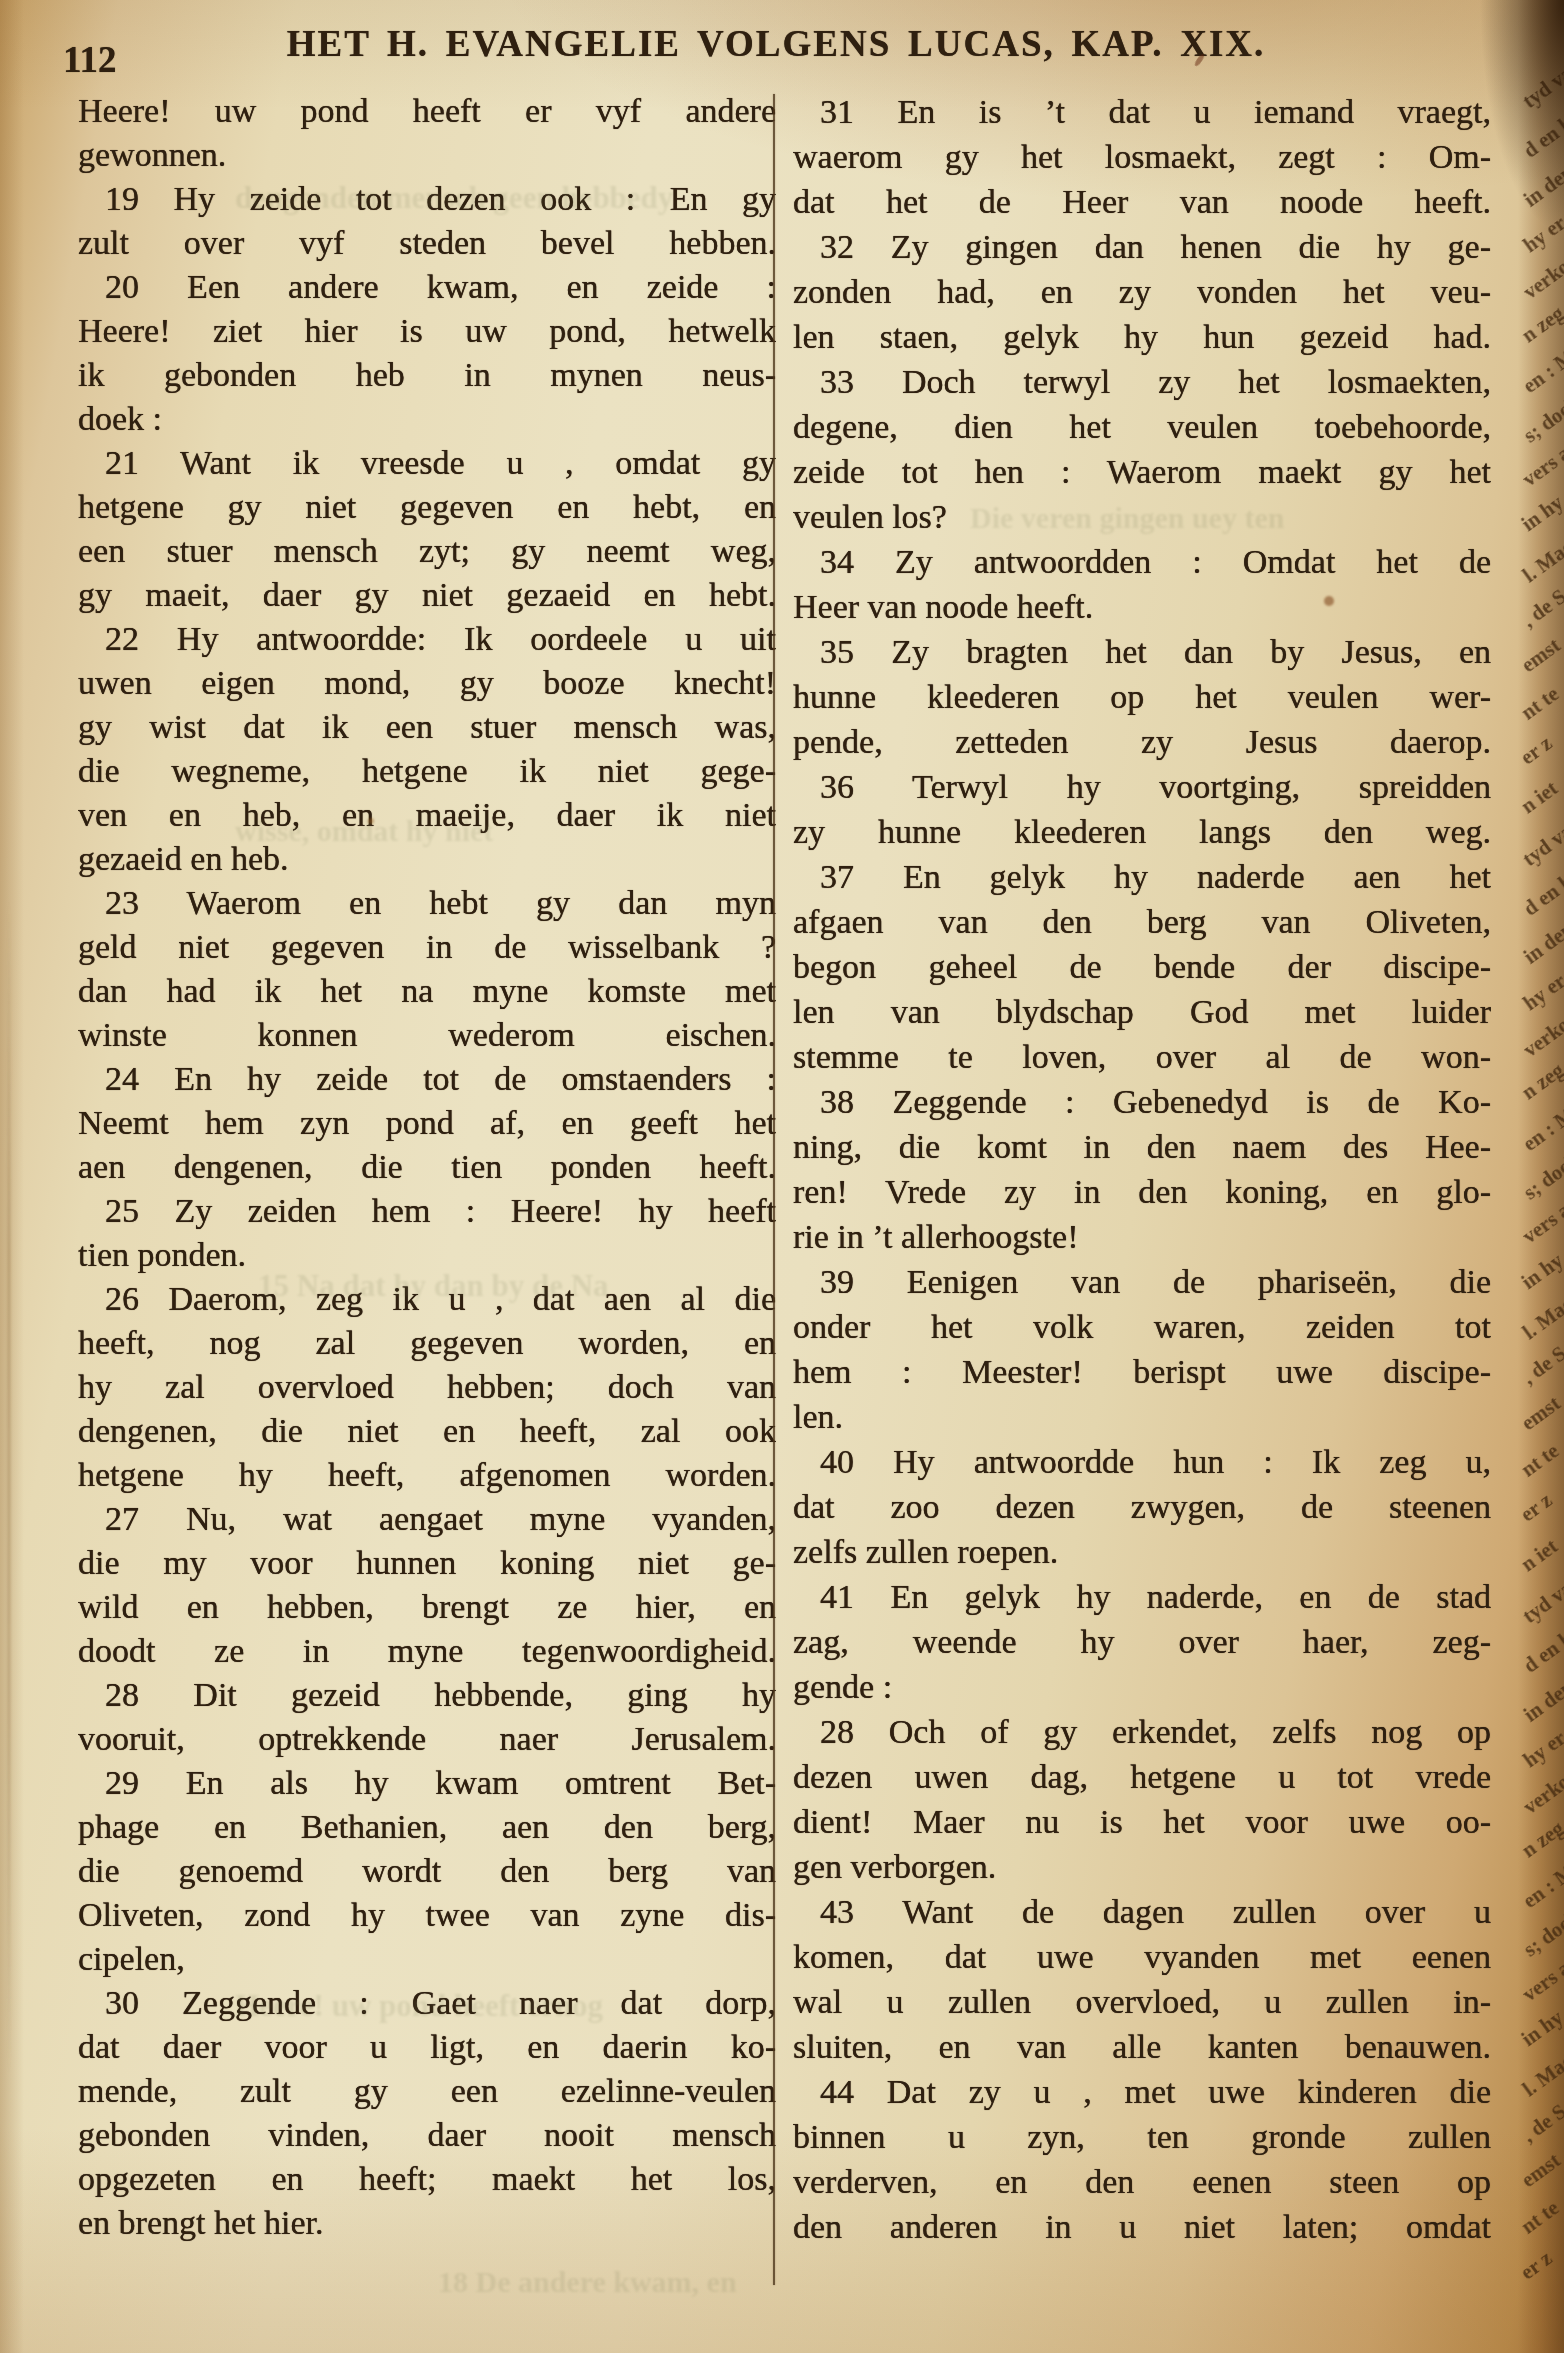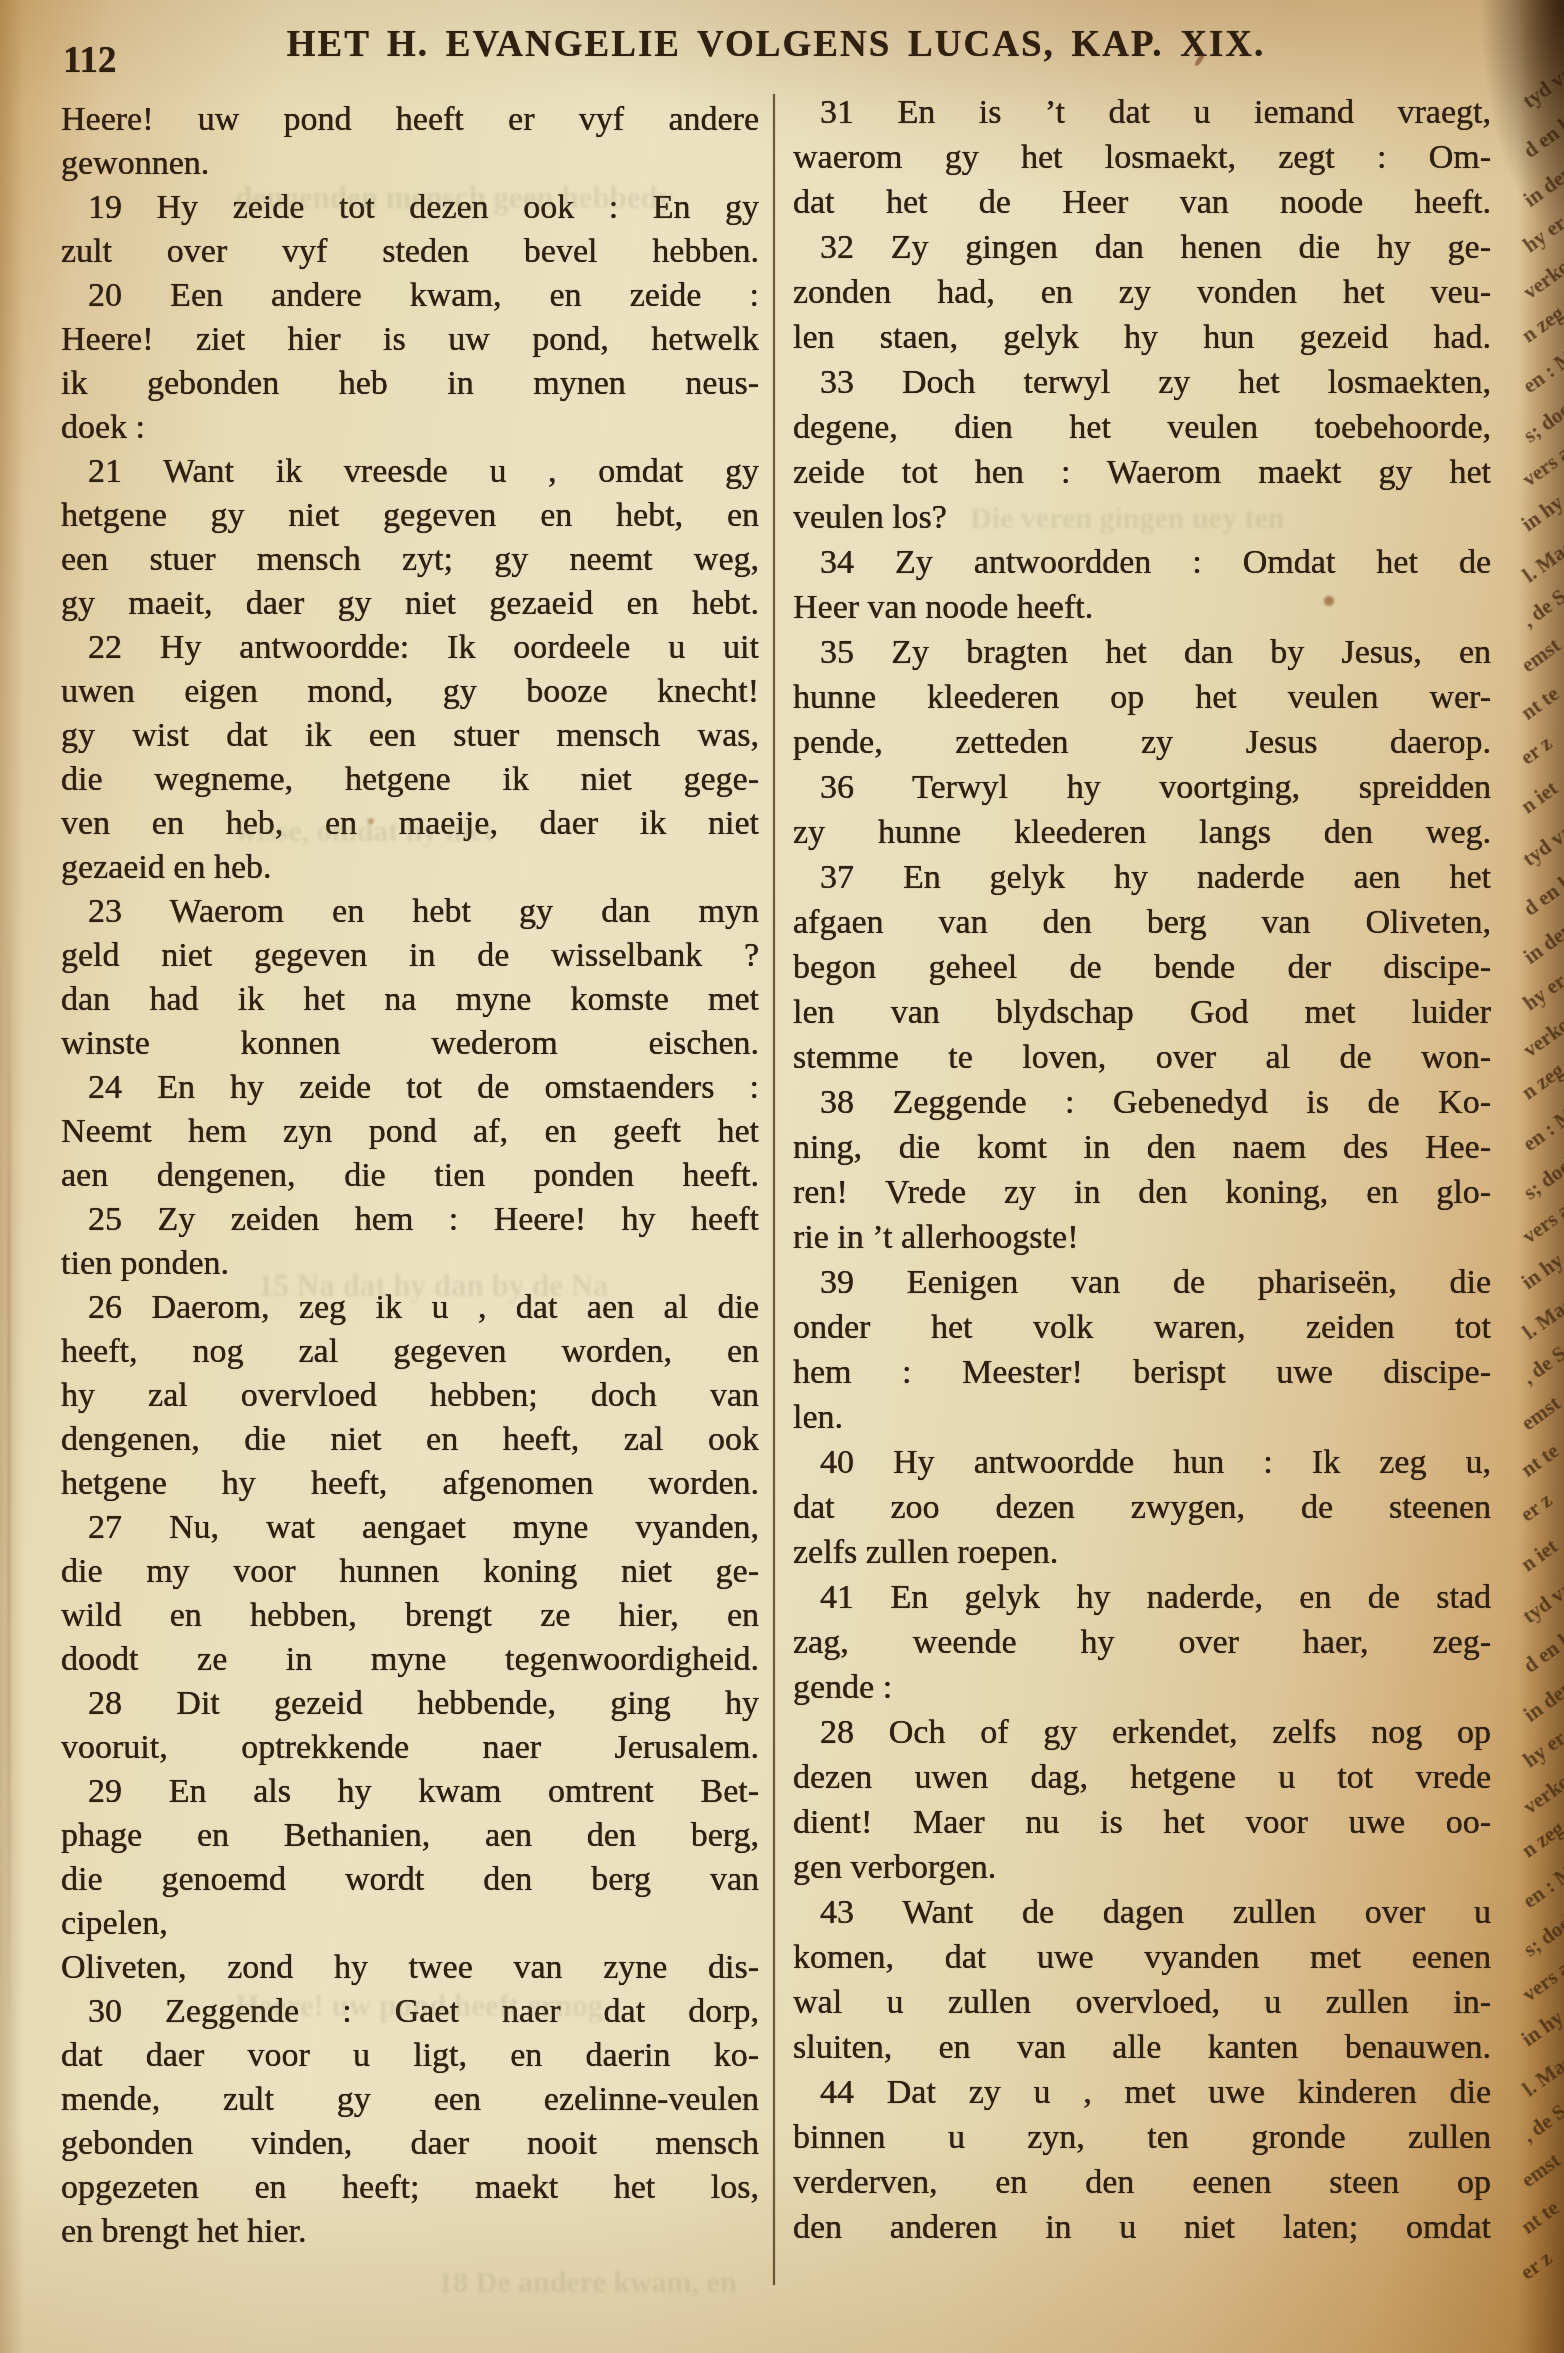--- a/index.html
+++ b/index.html
@@ -11,21 +11,21 @@
       radial-gradient(ellipse 1174px 407px at 78% -47px, rgba(165,100,35,.38), rgba(165,100,35,0) 62%),
       linear-gradient(to bottom, rgba(130,80,25,.10), rgba(130,80,25,0) 110px, rgba(130,80,25,0) 2128px, rgba(160,105,40,.20) 100%),
       linear-gradient(100deg,#c9a469 0%,#ddc69b 6%,#e7dab4 15%,#ebe2c2 34%,#eae0bf 52%,#e4d6ae 68%,#dcc496 80%,#cfa973 90%,#b98c4e 97%,#a0713a 100%);
   }
   .running-head{position:absolute; left:61px; top:22px; width:1430px; text-align:center;
     font-weight:bold; font-size:37px; letter-spacing:2px; word-spacing:5.5px;
     text-shadow:0 0 0.8px rgba(47,32,16,.85);}
   .page-number{position:absolute; left:63px; top:22px; font-weight:bold; font-size:37px;
     text-shadow:0 0 0.8px rgba(47,32,16,.85);margin-top:16px;}
   .col{position:absolute; top:89px; width:698px;}
-  .col-left{left:61px;margin-top:8px;}
+  .col-left{left:78px;}
   .col-right{left:793px;}
   .line{
     height:44px; line-height:44px; font-size:34px; overflow:hidden;
     text-align:justify; text-align-last:justify;
     text-shadow:0 0 0.8px rgba(43,28,15,.9), 0.3px 0.3px 0 rgba(43,28,15,.30);
   }
   .col-right .line{height:45px; line-height:45px;}
   .line.indent{text-indent:27px;}
   .line.end{text-align-last:left;}
   .divider{position:absolute; left:773px; top:94px; width:2.3px; height:2191px;
@@ -91,22 +91,22 @@
       <div class="line">hetgene hy heeft, afgenomen worden.</div>
       <div class="line indent">27 Nu, wat aengaet myne vyanden,</div>
       <div class="line">die my voor hunnen koning niet ge-</div>
       <div class="line">wild en hebben, brengt ze hier, en</div>
       <div class="line">doodt ze in myne tegenwoordigheid.</div>
       <div class="line indent">28 Dit gezeid hebbende, ging hy</div>
       <div class="line">vooruit, optrekkende naer Jerusalem.</div>
       <div class="line indent">29 En als hy kwam omtrent Bet-</div>
       <div class="line">phage en Bethanien, aen den berg,</div>
       <div class="line">die genoemd wordt den berg van</div>
+      <div class="line">Oliveten, zond hy twee van zyne dis-</div>
       <div class="line end">cipelen,</div>
-      <div class="line">Oliveten, zond hy twee van zyne dis-</div>
       <div class="line indent">30 Zeggende : Gaet naer dat dorp,</div>
       <div class="line">dat daer voor u ligt, en daerin ko-</div>
       <div class="line">mende, zult gy een ezelinne-veulen</div>
       <div class="line">gebonden vinden, daer nooit mensch</div>
       <div class="line">opgezeten en heeft; maekt het los,</div>
       <div class="line end">en brengt het hier.</div>
     </div>
   <div class="divider"></div>
   <div class="col col-right" id="col-right">
       <div class="line indent">31 En is ’t dat u iemand vraegt,</div>

